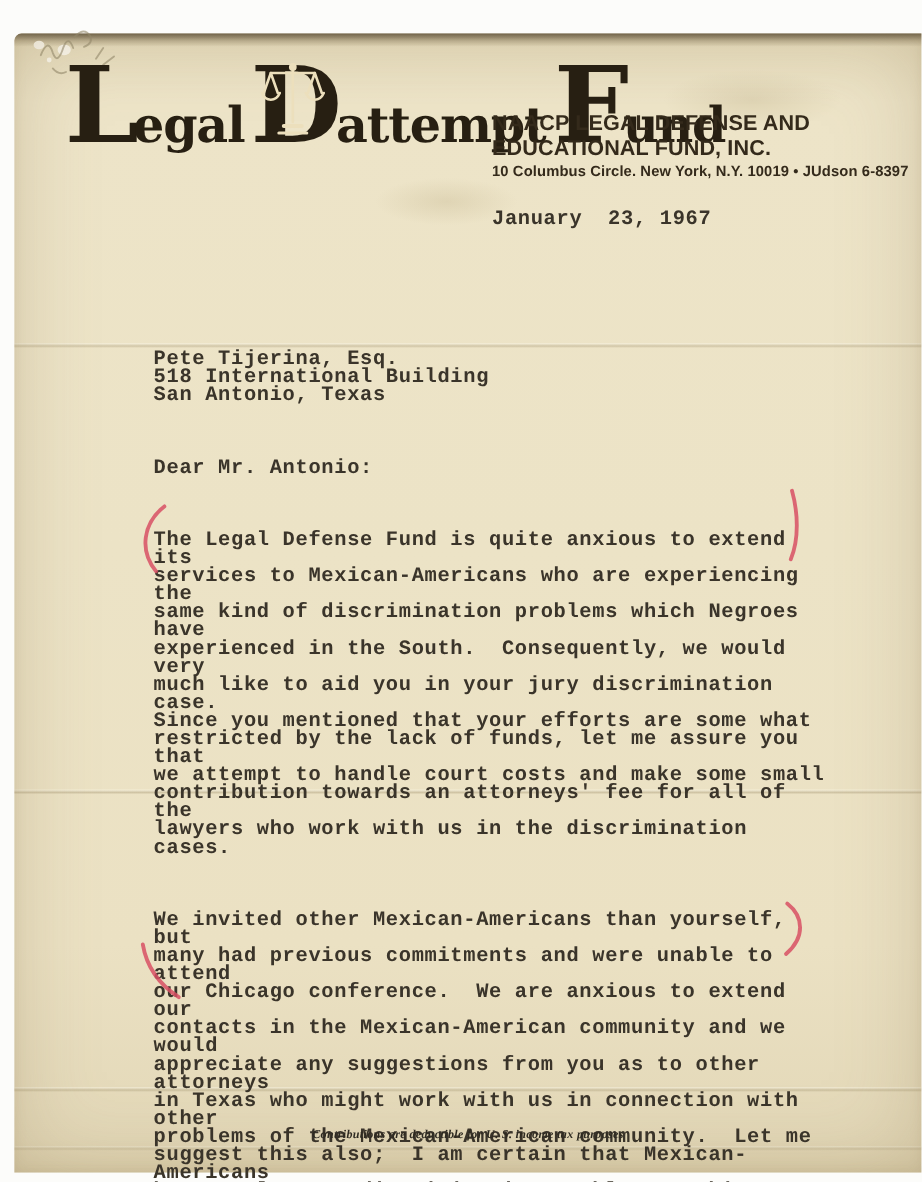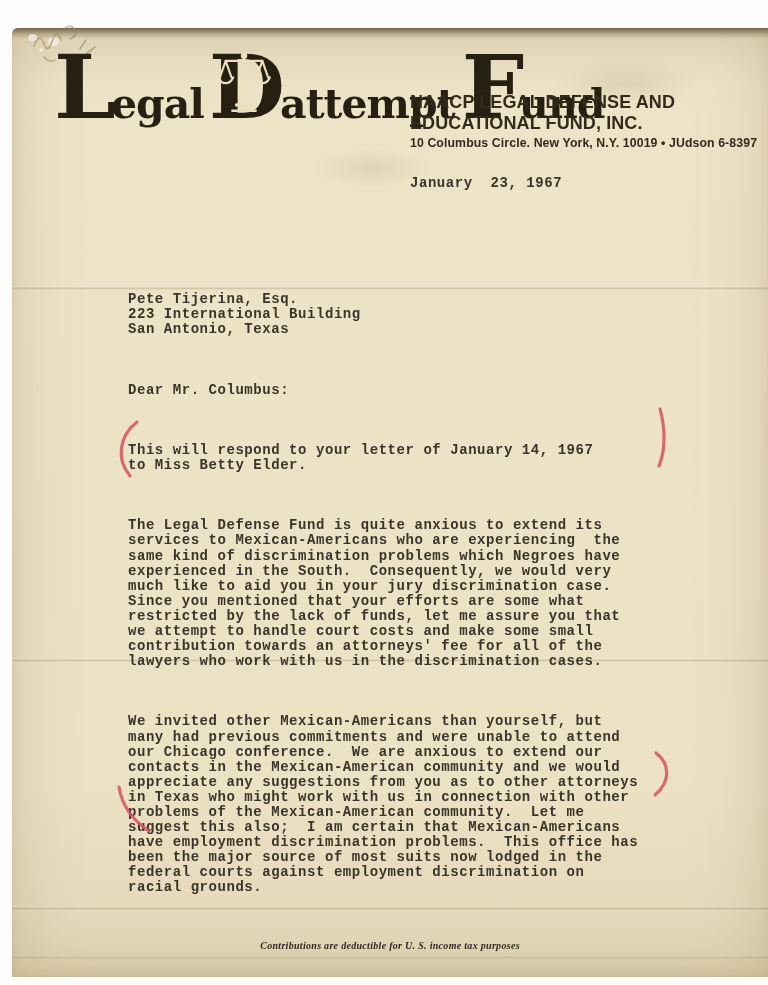--- a/index.html
+++ b/index.html
@@ -37,21 +37,21 @@
   .logo-d{position:relative;display:inline-block;margin-left:4px;}
   .logo-f{margin-left:6px;}
   .scales-svg{position:absolute;left:8px;bottom:1px;width:54px;height:70px;}
   .org{position:absolute;left:410px;top:92px;color:#342a1b;font-weight:bold;}
   .org-name{font-size:18px;letter-spacing:.1px;}
   .org-addr{font-size:12.3px;margin-top:2px;letter-spacing:.1px;}
 
   
   .type{
     font-family:"Liberation Mono",monospace;font-weight:700;
-    font-size:14px;line-height:15.1px;letter-spacing:.55px;
+    font-size:17px;line-height:15.1px;letter-spacing:.55px;
     color:#3a342a;white-space:pre-wrap;
   }
   .date{position:absolute;left:410px;top:176px;}
   .letter-body{position:absolute;left:128px;top:262px;width:560px;}
   .letter-body p{margin:0 0 15px 0;}
 
   
   .footer-note{
     position:absolute;left:12px;right:0;top:940px;text-align:center;
     font-family:"Liberation Serif",serif;font-style:italic;font-weight:600;
@@ -114,25 +114,23 @@
 
 <div class="org">
   <div class="org-name">NAACP LEGAL DEFENSE AND EDUCATIONAL FUND, INC.</div>
   <div class="org-addr">10 Columbus Circle. New York, N.Y. 10019 • JUdson 6-8397</div>
 </div>
 
 <div class="type date">January  23, 1967</div>
 
 <div class="type letter-body">
   <p>Pete Tijerina, Esq.
-223 International Building
+518 International Building
 San Antonio, Texas</p>
-  <p>Dear Mr. Columbus:</p>
-  <p>This will respond to your letter of January 14, 1967
-to Miss Betty Elder.</p>
+  <p>Dear Mr. Antonio:</p>
   <p>The Legal Defense Fund is quite anxious to extend its
 services to Mexican-Americans who are experiencing  the
 same kind of discrimination problems which Negroes have
 experienced in the South.  Consequently, we would very
 much like to aid you in your jury discrimination case.
 Since you mentioned that your efforts are some what
 restricted by the lack of funds, let me assure you that
 we attempt to handle court costs and make some small
 contribution towards an attorneys' fee for all of the
 lawyers who work with us in the discrimination cases.</p>

